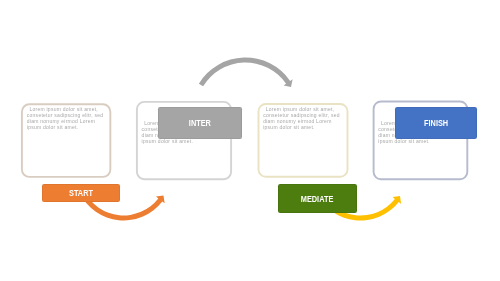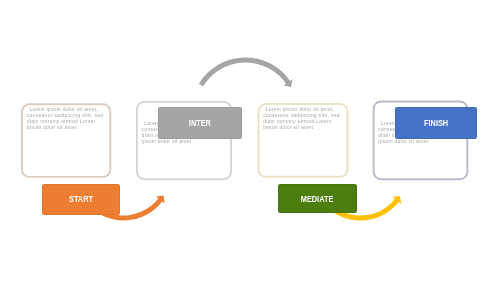--- a/index.html
+++ b/index.html
@@ -38,21 +38,21 @@
   <div class="body-text" style="left:141.6px;top:121.0px;width:79px;">Lorem ipsum dolor sit amet, consetetur sadipscing elitr, sed diam nonumy eirmod Lorem ipsum dolor sit amet.</div>
   <div class="body-text" style="left:263.2px;top:106.8px;width:79px;">Lorem ipsum dolor sit amet, consetetur sadipscing elitr, sed diam nonumy eirmod Lorem ipsum dolor sit amet.</div>
   <div class="body-text" style="left:378.3px;top:121.1px;width:79px;">Lorem ipsum dolor sit amet, consetetur sadipscing elitr, sed diam nonumy eirmod Lorem ipsum dolor sit amet.</div>
 
   <svg class="layer" viewBox="0 0 500 281">
     <path fill="#ED7D31" d="M79.76,193.32 A49.06,49.06 0 0 0 162.30,201.51 L164.66,203.36 L163.45,195.45 L155.99,196.59 L158.35,198.44 A44.06,44.06 0 0 1 84.23,191.08 Z"></path>
     <path fill="#A5A5A5" d="M198.85,83.70 A54.47,54.47 0 0 1 290.16,80.89 L292.63,79.18 L291.00,86.99 L283.59,85.46 L286.06,83.75 A49.47,49.47 0 0 0 203.13,86.30 Z"></path>
     <path fill="#FFC000" d="M316.36,193.32 A49.17,49.17 0 0 0 398.79,202.05 L401.13,203.92 L400.00,196.00 L392.53,197.06 L394.88,198.93 A44.17,44.17 0 0 1 320.83,191.09 Z"></path>
   </svg>
 
-  <div class="chip" style="left:42.4px;top:161.8px;width:77.3px;height:31px;background:#ED7D31;text-align:center;">
+  <div class="chip" style="left:42.4px;top:161.8px;width:77.3px;height:18px;background:#ED7D31;text-align:center;">
       <span>START</span>
     </div>
   <div class="chip" style="left:158.4px;top:85.1px;width:83.2px;height:32.3px;background:#A5A5A5;">
       <span>INTER</span>
     </div>
   <div class="chip" style="left:277.6px;top:161.8px;width:79.3px;height:29.6px;background:#4d7c0f;">
       <span>MEDIATE</span>
     </div>
   <div class="chip" style="left:395.2px;top:85.2px;width:82.1px;height:32.1px;background:#4472C4;">
       <span>FINISH</span>

